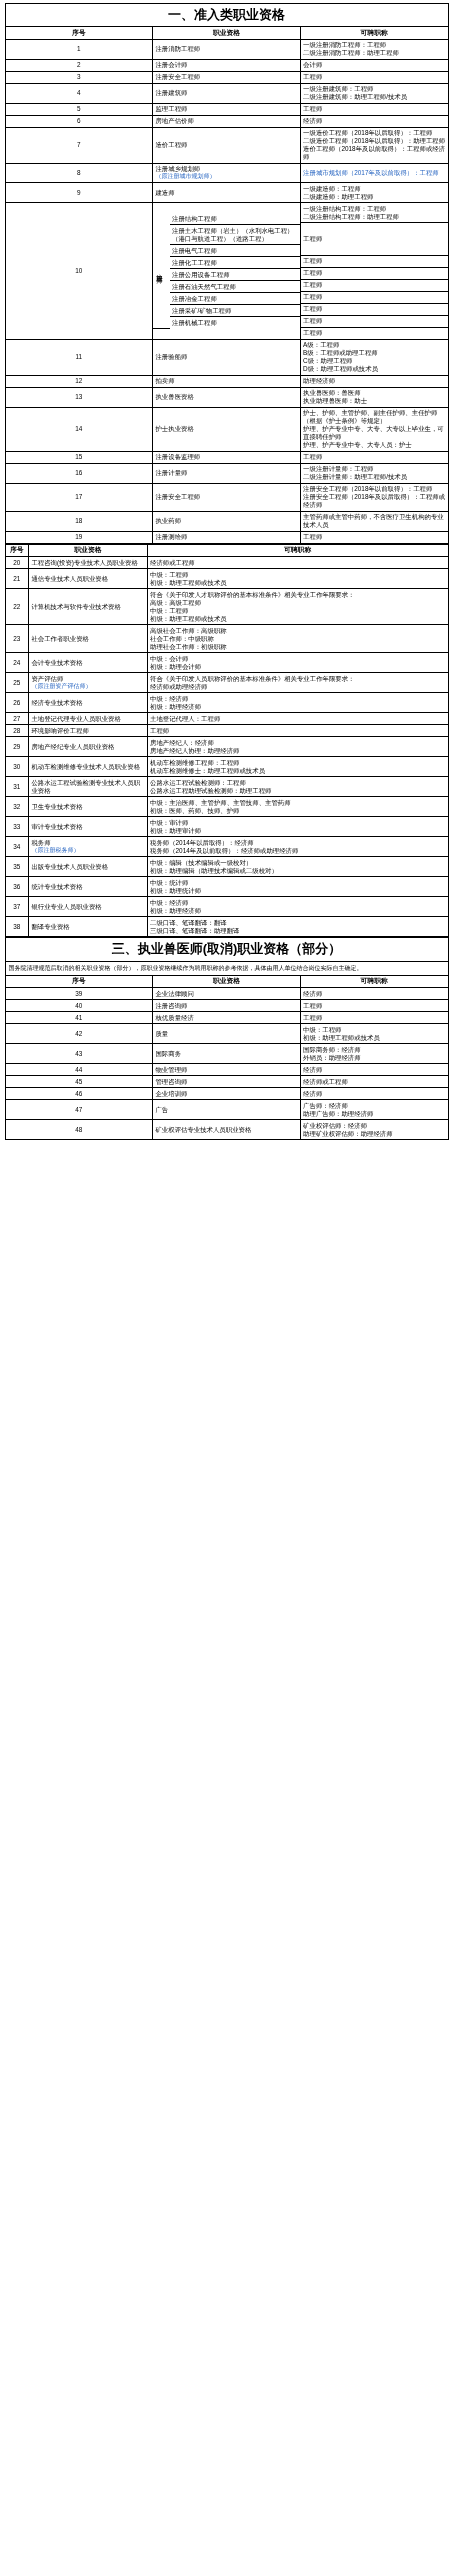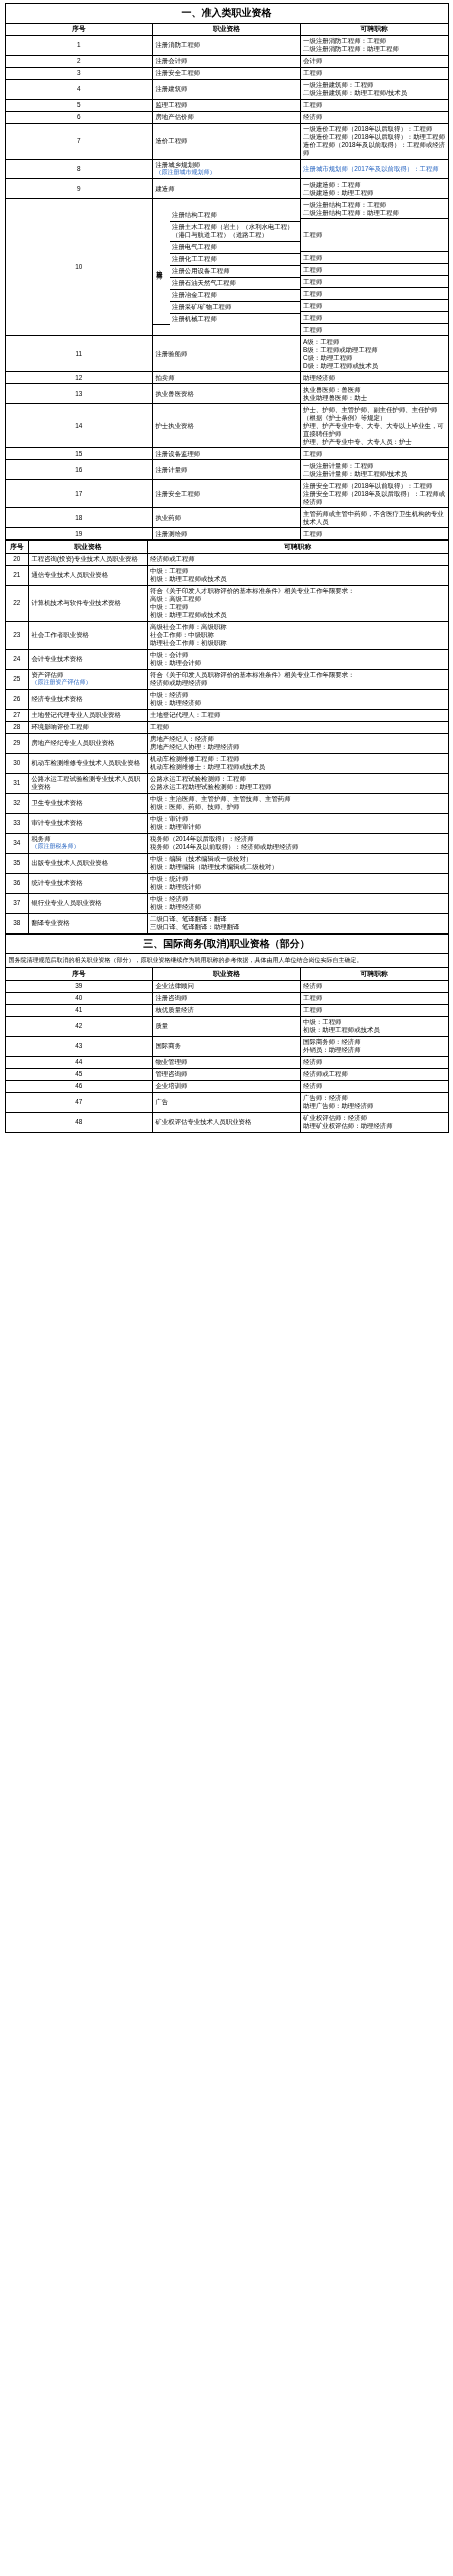--- a/index.html
+++ b/index.html
@@ -1,20 +1,20 @@
 <!DOCTYPE html>
 <html style="font-size:12px"><head>
 <meta charset="utf-8">
 <style>
   html,body{margin:0;padding:0;background:#fff;}
   body{font-family:"Liberation Sans","DejaVu Sans",sans-serif;color:#000;}
   .page{width:453px;margin:0 auto;padding:3px 4.5px 9px 4.5px;box-sizing:border-box;}
   table{border-collapse:collapse;width:100%;table-layout:fixed;}
   td,th{border:0.8px solid #000;padding:1.5px 2.3px;font-size:6.4px;line-height:1.25;vertical-align:middle;}
-  .section-title{text-align:center;font-weight:bold;font-size:10px;padding:3px 1.5px;}
+  .section-title{text-align:center;font-weight:bold;font-size:13px;padding:3px 1.5px;}
   .hdr td{text-align:center;font-weight:bold;font-size:6.8px;background:#fff;}
   .c-no{width:18px;text-align:center;}
   .c-qual{width:113px;}
   .c-title{width:auto;}
   .cell-lines div{padding:0;margin:0;}
   .blue{color:#1f5fbf;}
   .note{font-size:6px;color:#1f5fbf;}
   .nested-wrap{padding:0;}
   .nested-wrap table{border:0;}
   .nested-wrap table td{border-left:0;border-right:0;}
@@ -418,21 +418,21 @@
         <div>二级口译、笔译翻译：翻译</div>
         <div>三级口译、笔译翻译：助理翻译</div>
       </td>
     </tr>
   </tbody>
     </table>
 
   <table style="border-top:0;">
     <tbody>
         <tr>
-          <td class="section-title" colspan="3">三、国际商务(取消)职业资格（部分）</td>
+          <td class="section-title" colspan="3">三、执业兽医师(取消)职业资格（部分）</td>
         </tr>
     <tr>
           <td class="sec-note" colspan="3">国务院清理规范后取消的相关职业资格（部分），原职业资格继续作为聘用职称的参考依据，具体由用人单位结合岗位实际自主确定。</td>
         </tr>
     <tr class="hdr">
       <td class="c-no">序号</td>
       <td class="c-qual">职业资格</td>
       <td class="c-title">可聘职称</td>
     </tr>
 

